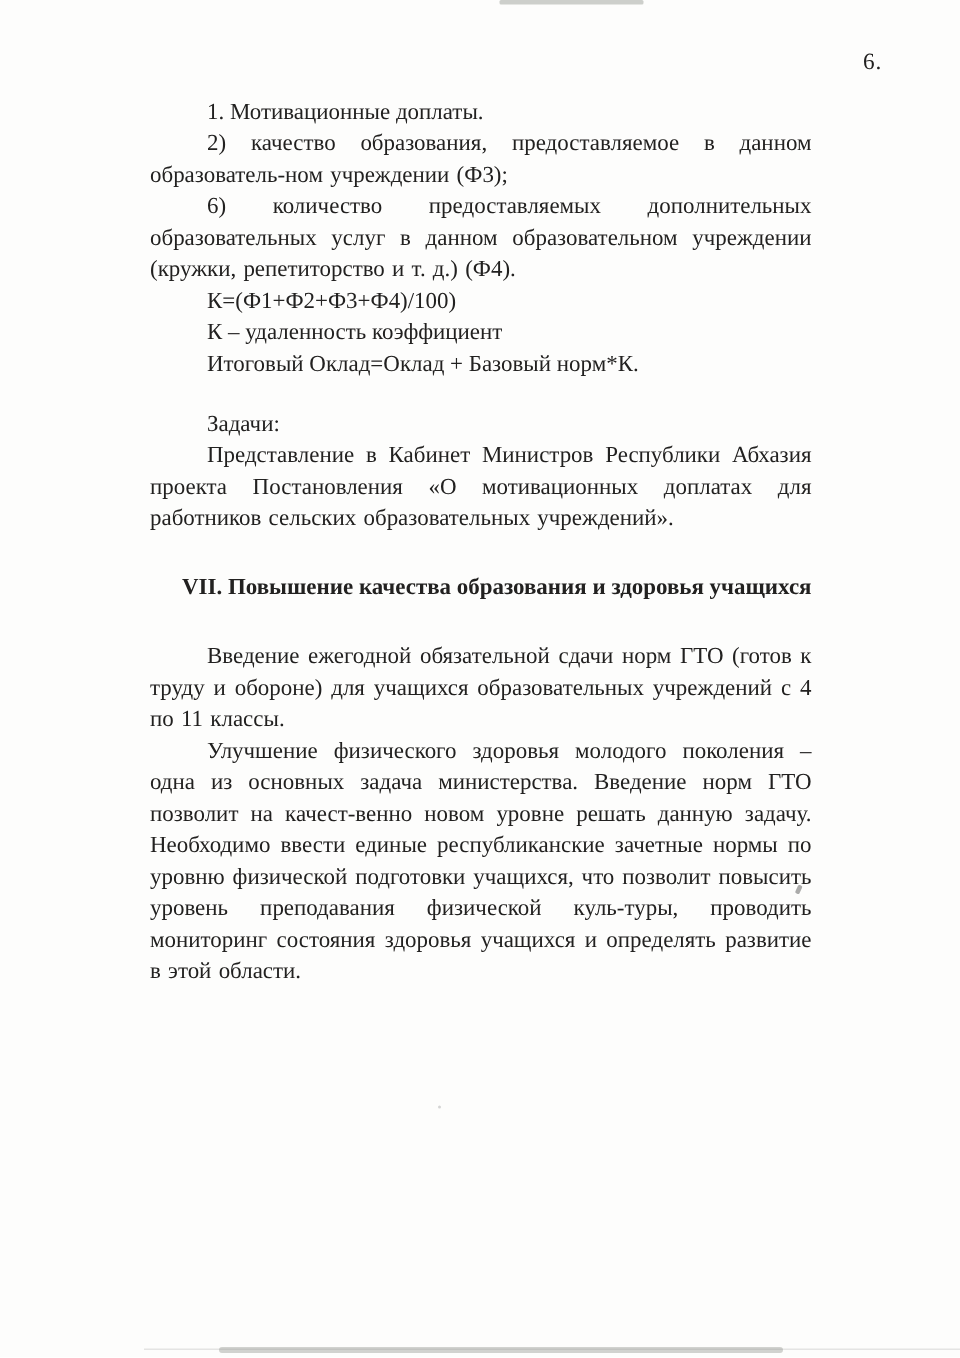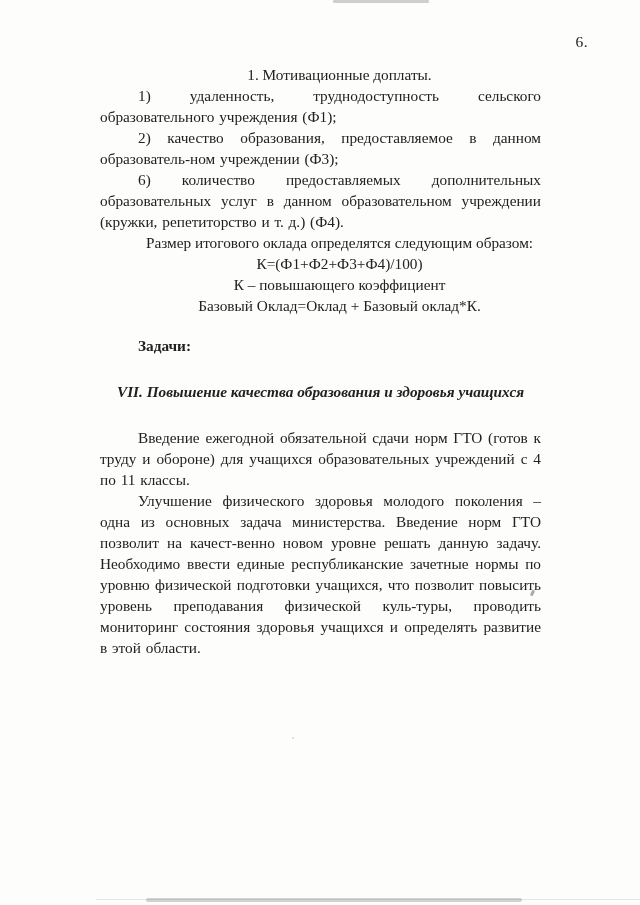--- a/index.html
+++ b/index.html
@@ -31,34 +31,33 @@
   }
   .content p {
     margin: 0;
     font-size: 15.3px;
     line-height: 21px;
     text-align: justify;
     text-indent: 38px;
     word-spacing: 1px;
   }
   .content p.line {
-    text-align: center;
+    text-align: left;
     word-spacing: normal;
   }
   .content p.label {
     text-align: left;
-    font-weight: bold;
+    font-weight: normal;
     word-spacing: normal;
   }
   .content p.heading {
-    text-align: center;
+    text-align: right;
     text-indent: 0;
     font-weight: bold;
     word-spacing: normal;
-    font-style: italic;
   }
   .sp-a { height: 19px; }
   .sp-b { height: 25px; }
   .sp-c { height: 25px; }
   
   .artifact {
     position: absolute;
     pointer-events: none;
   }
   .artifact.top-dash {
@@ -95,29 +94,28 @@
   <div class="artifact top-dash"></div>
   <div class="artifact bottom-dash"></div>
   <div class="artifact bottom-line"></div>
   <div class="artifact speck-1"></div>
   <div class="artifact speck-2"></div>
 
   <div class="page-number">6.</div>
 
   <div class="content">
     <p class="line">1. Мотивационные доплаты.</p>
-    <p>1) удаленность, труднодоступность сельского образовательного учреждения (Ф1);</p>
     <p>2) качество образования, предоставляемое в данном образователь-ном учреждении (Ф3);</p>
     <p>6) количество предоставляемых дополнительных образовательных услуг в данном образовательном учреждении (кружки, репетиторство и т. д.) (Ф4).</p>
-    <p class="line">Размер итогового оклада определятся следующим образом:</p>
     <p class="line">К=(Ф1+Ф2+Ф3+Ф4)/100)</p>
-    <p class="line">К – повышающего коэффициент</p>
-    <p class="line">Базовый Оклад=Оклад + Базовый оклад*К.</p>
+    <p class="line">К – удаленность коэффициент</p>
+    <p class="line">Итоговый Оклад=Оклад + Базовый норм*К.</p>
     <div class="sp-a"></div>
     <p class="label">Задачи:</p>
+    <p>Представление в Кабинет Министров Республики Абхазия проекта Постановления «О мотивационных доплатах для работников сельских образовательных учреждений».</p>
     <div class="sp-b"></div>
     <p class="heading">VII. Повышение качества образования и здоровья учащихся</p>
     <div class="sp-c"></div>
     <p>Введение ежегодной обязательной сдачи норм ГТО (готов к труду и обороне) для учащихся образовательных учреждений с 4 по 11 классы.</p>
     <p>Улучшение физического здоровья молодого поколения – одна из основных задача министерства. Введение норм ГТО позволит на качест-венно новом уровне решать данную задачу. Необходимо ввести единые республиканские зачетные нормы по уровню физической подготовки учащихся, что позволит повысить уровень преподавания физической куль-туры, проводить мониторинг состояния здоровья учащихся и определять развитие в этой области.</p>
 
   </div>
 
 </div>
 

